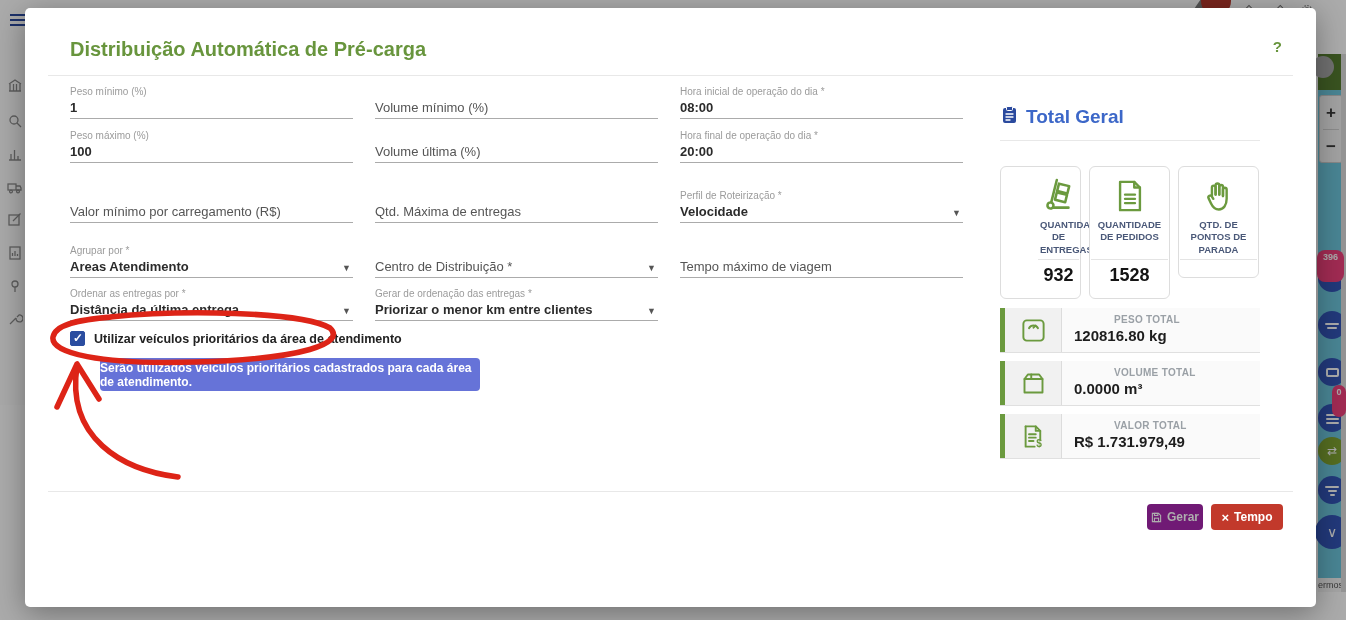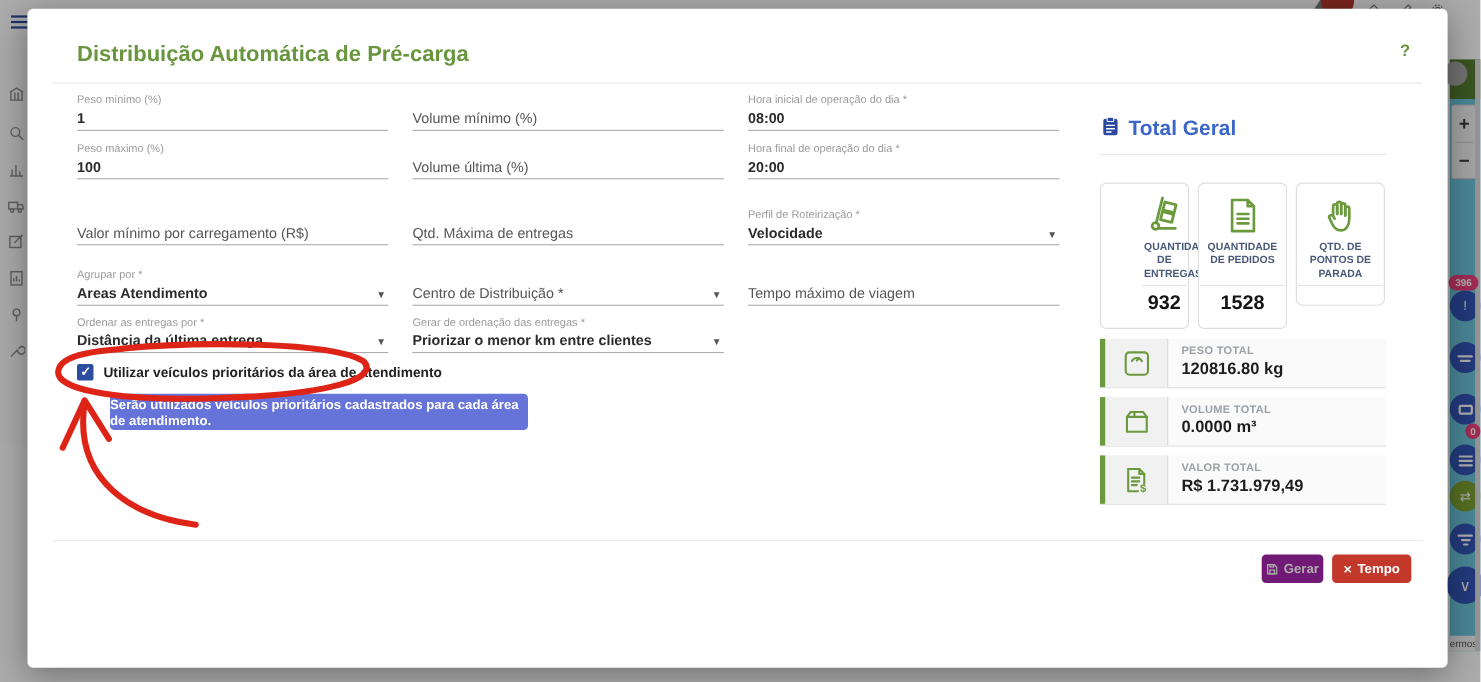--- a/index.html
+++ b/index.html
@@ -24,21 +24,21 @@
   .map-green .gcirc { position:absolute; left:-6px; top:2px; width:22px; height:22px; border-radius:50%; background:#a8a8a8; }
   .map-teal { position:absolute; left:0; top:90px; width:28px; height:502px; background:#6ec6dd; }
   .zoomctl { position:absolute; left:1px; top:95px; width:24px; height:68px; background:#f2f2f2; border-radius:3px; border:1px solid #c9c9c9; text-align:center; }
   .zoomctl .zbtn { height:33px; line-height:33px; font-size:17px; font-weight:bold; color:#3a3a3a; cursor:pointer; }
   .zoomctl .zdiv { height:1px; background:#cfcfcf; margin:0 3px; }
   .fab { position:absolute; width:28px; height:28px; border-radius:50%; background:#3356b8; color:#fff; text-align:center; line-height:28px; font-size:12px; cursor:pointer; left:0; }
   .fab.green { background:#7fa332; }
   .fab.big { width:34px; height:34px; line-height:34px; left:-3px; font-size:14px; }
   .fab .bars { display:inline-block; vertical-align:middle; }
   .fab .bars i { display:block; background:#fff; height:2px; margin:2px auto; border-radius:1px; }
-  .badge { position:absolute; background:#f1407c; color:#fff; font-size:9px; font-weight:bold; border-radius:8px; text-align:center; line-height:14px; height:14px; z-index:3; }
+  .badge { position:absolute; background:#f1407c; color:#fff; font-size:9px; font-weight:bold; border-radius:8px; text-align:center; line-height:14px; height:32px; z-index:3; }
   .attrib { position:absolute; left:0; top:578px; width:28px; height:14px; background:#f5f5f5; color:#555; font-size:9px; line-height:14px; overflow:hidden; }
   .vscroll { position:absolute; left:23px; top:54px; width:5px; height:538px; background:#dedede; cursor:pointer; }
 
   
   .overlay { position:absolute; inset:0; background:rgba(0,0,0,0.33); z-index:5; }
 
   
   .modal { position:absolute; left:25px; top:8px; width:1291px; height:599px; background:#fff; border-radius:5px; z-index:10; box-shadow:0 6px 30px rgba(0,0,0,0.35); }
   .m-title { position:absolute; left:45px; top:30px; font-size:20px; font-weight:bold; color:#68953d; }
   .m-help { position:absolute; right:34px; top:30px; font-size:15px; font-weight:bold; color:#68953d; cursor:pointer; }
@@ -64,21 +64,21 @@
   .tg-head .tg-title { font-size:19px; font-weight:bold; color:#3c67c8; margin-left:9px; }
   .card { position:absolute; width:81px; background:#fff; border:1px solid #ddd; border-radius:6px; text-align:center; }
   .card .cicon { height:50px; display:flex; align-items:center; justify-content:center; padding-top:8px; }
   .card .clabel { font-size:9.5px; font-weight:bold; color:#4a5878; line-height:1.3; height:42px; padding:2px 3px 0; }
   .card .cdiv { height:1px; background:#e4e4e4; margin:0 1px; }
   .card .cval { font-size:18px; font-weight:bold; color:#141414; line-height:30px; }
   .trow { position:absolute; left:975px; width:260px; height:45px; display:flex; border-bottom:1px solid #e0e0e0; background:#fafafa; }
   .trow .gbar { width:5px; background:#6b9a3e; flex:none; }
   .trow .ticon { width:57px; background:#f1f1f1; display:flex; align-items:center; justify-content:center; flex:none; border-right:1px solid #dcdcdc; }
   .trow .ttxt { padding:6px 0 0 12px; }
-  .trow .tlbl { font-size:10px; font-weight:bold; color:#9aa0a6; letter-spacing:0.3px; }
+  .trow .tlbl { font-size:10px; font-weight:bold; color:#9aa0a6; letter-spacing:0.3px;margin-left:40px; }
   .trow .tval { font-size:15px; font-weight:bold; color:#1d1d1d; margin-top:2px; }
 
   .btn { position:absolute; height:26px; border:none; border-radius:4px; font-size:12px; font-weight:bold; cursor:pointer; display:flex; align-items:center; justify-content:center; font-family:"Liberation Sans", sans-serif; }
   .btn-gerar { left:1122px; top:496px; width:56px; background:#701a75; color:#aeaeae; }
   .btn-fechar { left:1186px; top:496px; width:72px; background:#c2392b; color:#fff; }
   .btn svg, .btn .x { margin-right:5px; }
   .btn .x { font-size:13px; font-weight:bold; }
 
   .gicon svg { stroke:#6b9a3e; fill:none; stroke-width:1.7; stroke-linecap:round; stroke-linejoin:round; }
 

